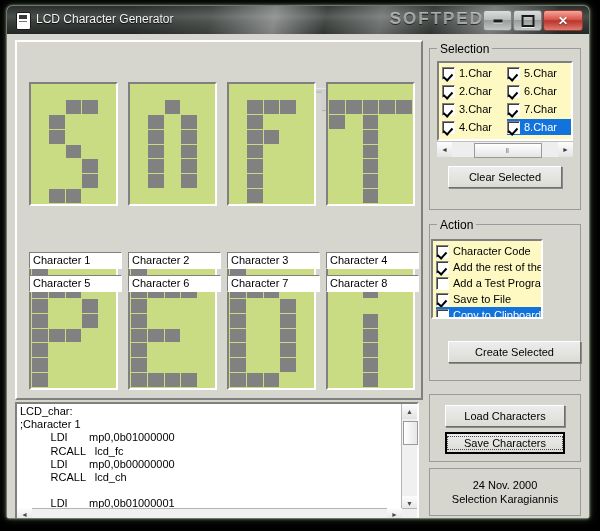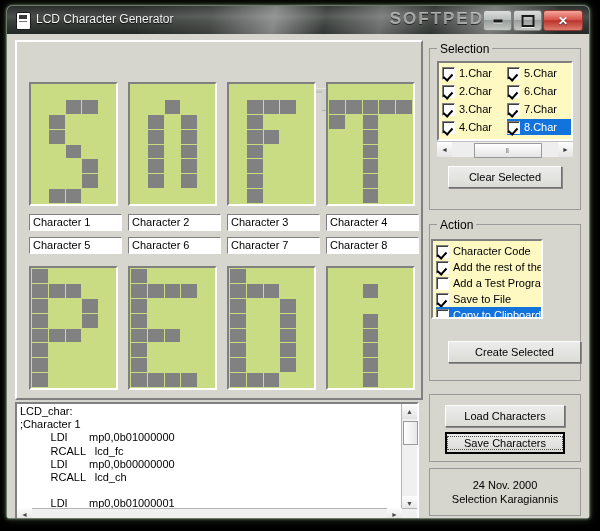--- a/index.html
+++ b/index.html
@@ -106,21 +106,21 @@
   }
   .px{background:#c9dc84;}
   .px.on{background:#818181;}
 
   .charname{
     position:absolute;width:93px;height:17px;
     border:1px solid;border-color:#808080 #ffffff #ffffff #808080;
     background:#fff;
     box-sizing:border-box;
     font-size:11px;line-height:15px;padding-left:3px;
-    color:#000;white-space:nowrap;overflow:hidden;
+    color:#000;white-space:nowrap;overflow:hidden;margin-top:38px;
   }
 
   
   .codebox{
     position:absolute;left:8px;top:368px;width:404px;height:122px;
     border:2px solid;border-color:#808080 #ffffff #ffffff #808080;
     background:#fff;box-sizing:border-box;
   }
   .codetext{
     position:absolute;left:3px;top:1px;width:380px;height:113px;

